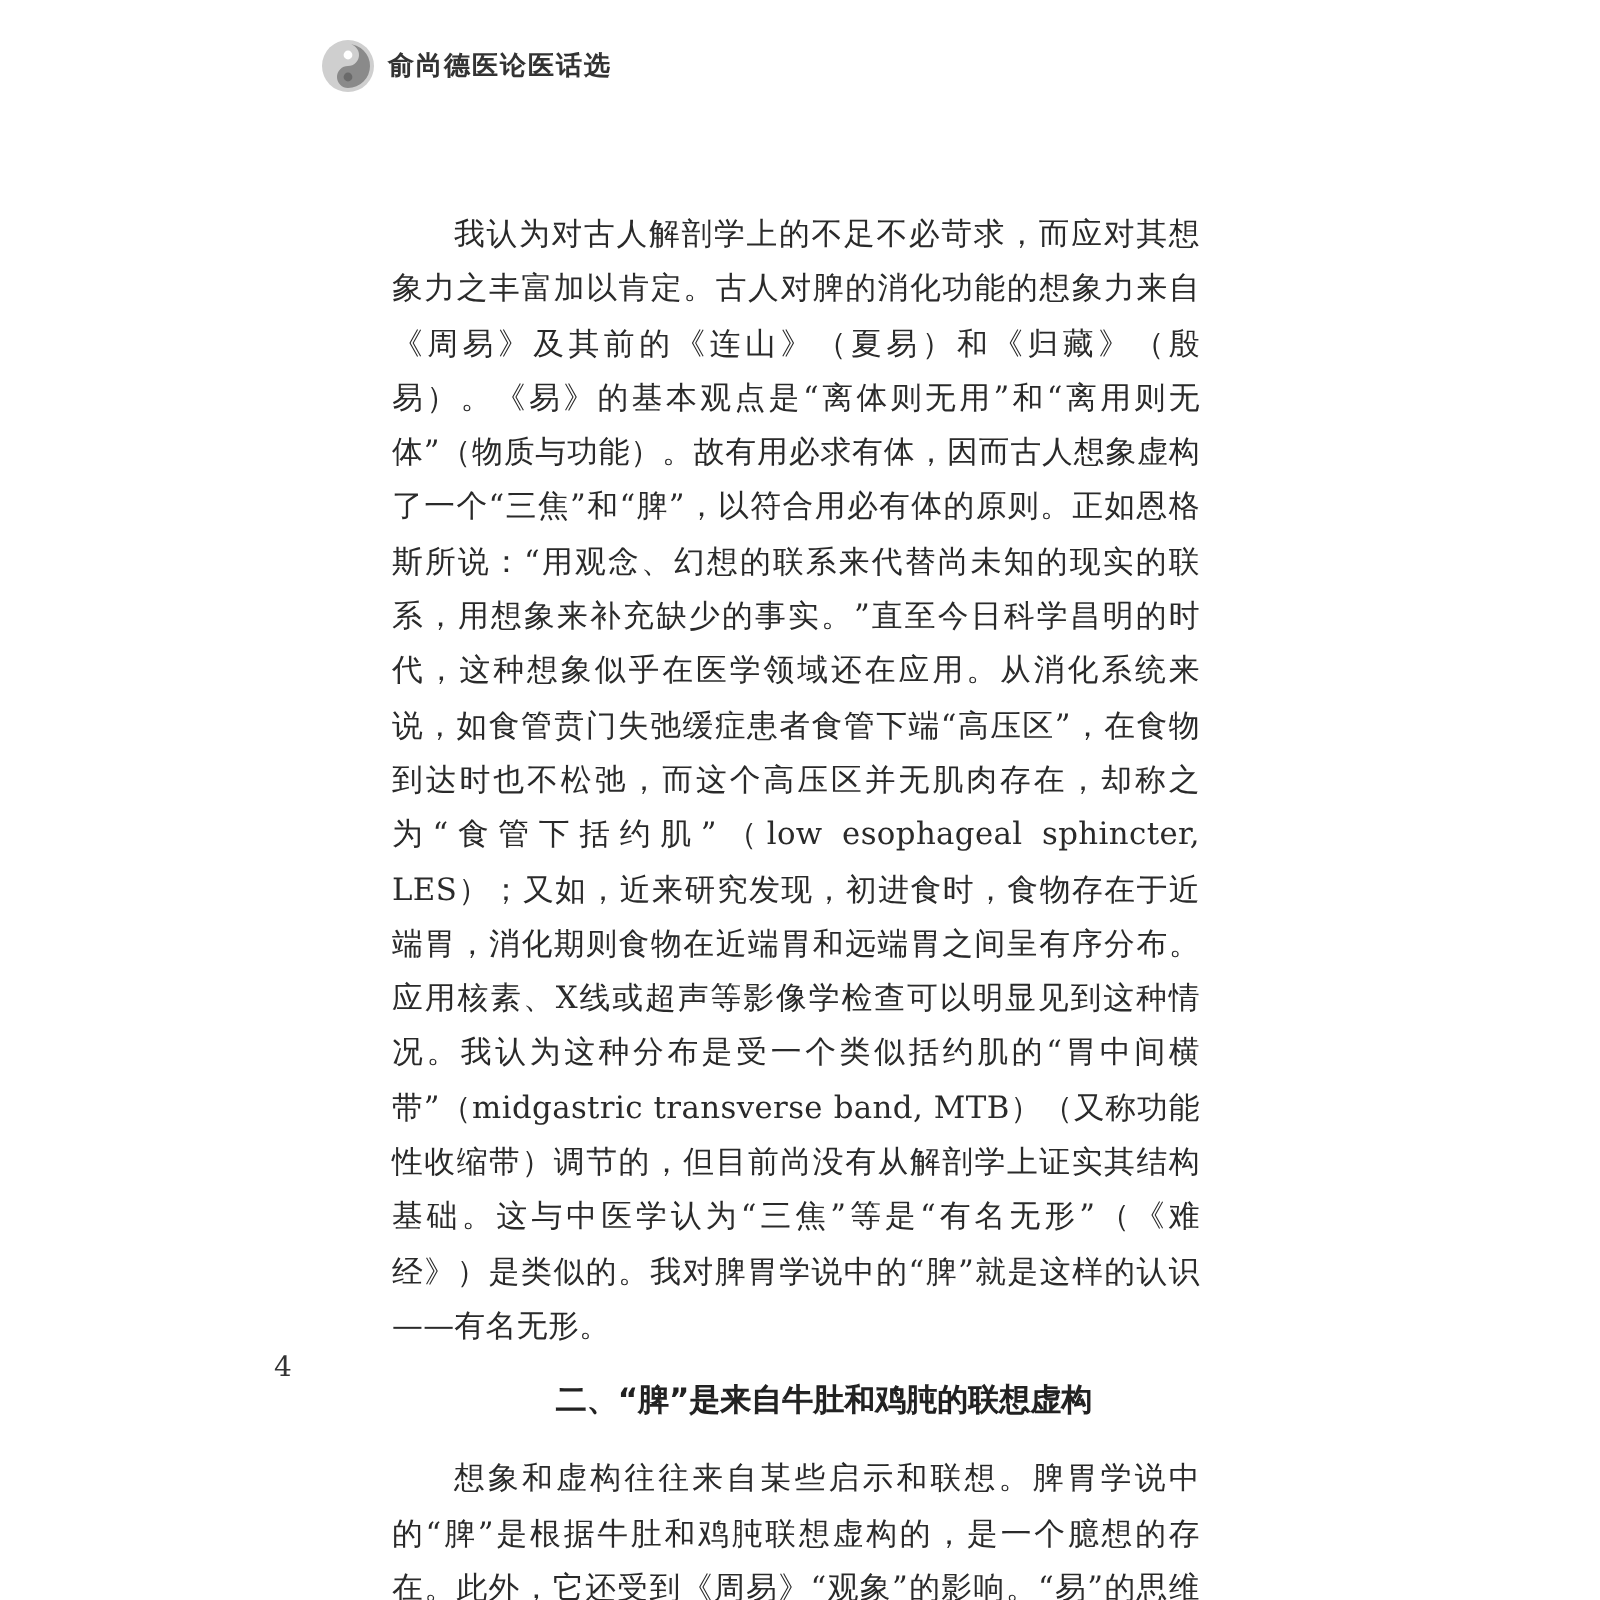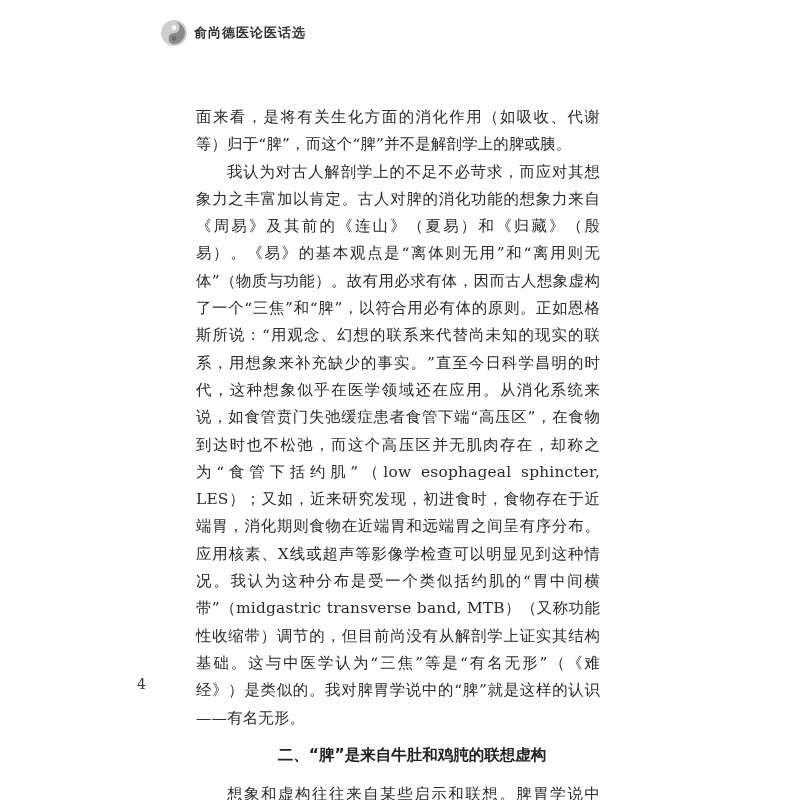--- a/index.html
+++ b/index.html
@@ -22,20 +22,19 @@
   <svg class="logo" viewBox="0 0 28 28">
     <circle cx="14" cy="14" r="13" fill="#cfcfcf"></circle>
     <path d="M14 3 A11 11 0 0 1 14 25 A5.5 5.5 0 0 1 14 14 A5.5 5.5 0 0 0 14 3 Z" fill="#8a8a8a"></path>
     <circle cx="14" cy="8.5" r="2.2" fill="#ffffff"></circle>
     <circle cx="14" cy="19.5" r="2.2" fill="#6a6a6a"></circle>
   </svg>
   <span class="header-title">俞尚德医论医话选</span>
 </div>
 
 <div class="body">
-  <p class="p">面来看，是将有关生化方面的消化作用（如吸收、代谢等）归于“脾”，而这个“脾”并不是解剖学上的脾或胰。</p>
   <p class="p indent">我认为对古人解剖学上的不足不必苛求，而应对其想象力之丰富加以肯定。古人对脾的消化功能的想象力来自《周易》及其前的《连山》（夏易）和《归藏》（殷易）。《易》的基本观点是“离体则无用”和“离用则无体”（物质与功能）。故有用必求有体，因而古人想象虚构了一个“三焦”和“脾”，以符合用必有体的原则。正如恩格斯所说：“用观念、幻想的联系来代替尚未知的现实的联系，用想象来补充缺少的事实。”直至今日科学昌明的时代，这种想象似乎在医学领域还在应用。从消化系统来说，如食管贲门失弛缓症患者食管下端“高压区”，在食物到达时也不松弛，而这个高压区并无肌肉存在，却称之为“食管下括约肌”（low esophageal sphincter, LES）；又如，近来研究发现，初进食时，食物存在于近端胃，消化期则食物在近端胃和远端胃之间呈有序分布。应用核素、X线或超声等影像学检查可以明显见到这种情况。我认为这种分布是受一个类似括约肌的“胃中间横带”（midgastric transverse band, MTB）（又称功能性收缩带）调节的，但目前尚没有从解剖学上证实其结构基础。这与中医学认为“三焦”等是“有名无形”（《难经》）是类似的。我对脾胃学说中的“脾”就是这样的认识——有名无形。</p>
   <div class="heading">二、“脾”是来自牛肚和鸡肫的联想虚构</div>
   <p class="p indent">想象和虚构往往来自某些启示和联想。脾胃学说中的“脾”是根据牛肚和鸡肫联想虚构的，是一个臆想的存在。此外，它还受到《周易》“观象”的影响。“易”的思维方法是“见天下之动而观其会通”“天地变化，圣人效之”“近取诸身，远取诸物”“理在物中，即物穷理”，等等。</p>
 
 </div>
 
 <div class="page-num">4</div>
 
 </body></html>

